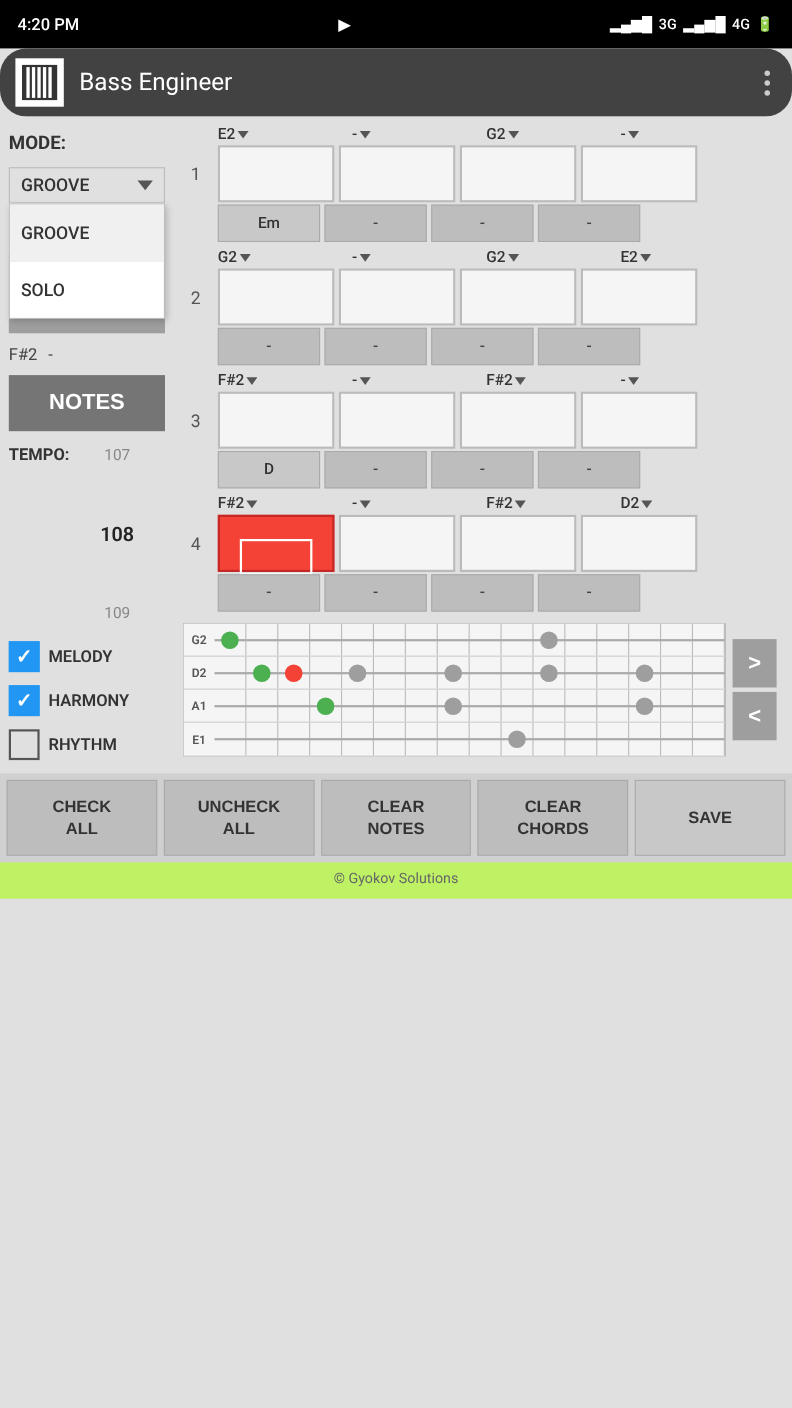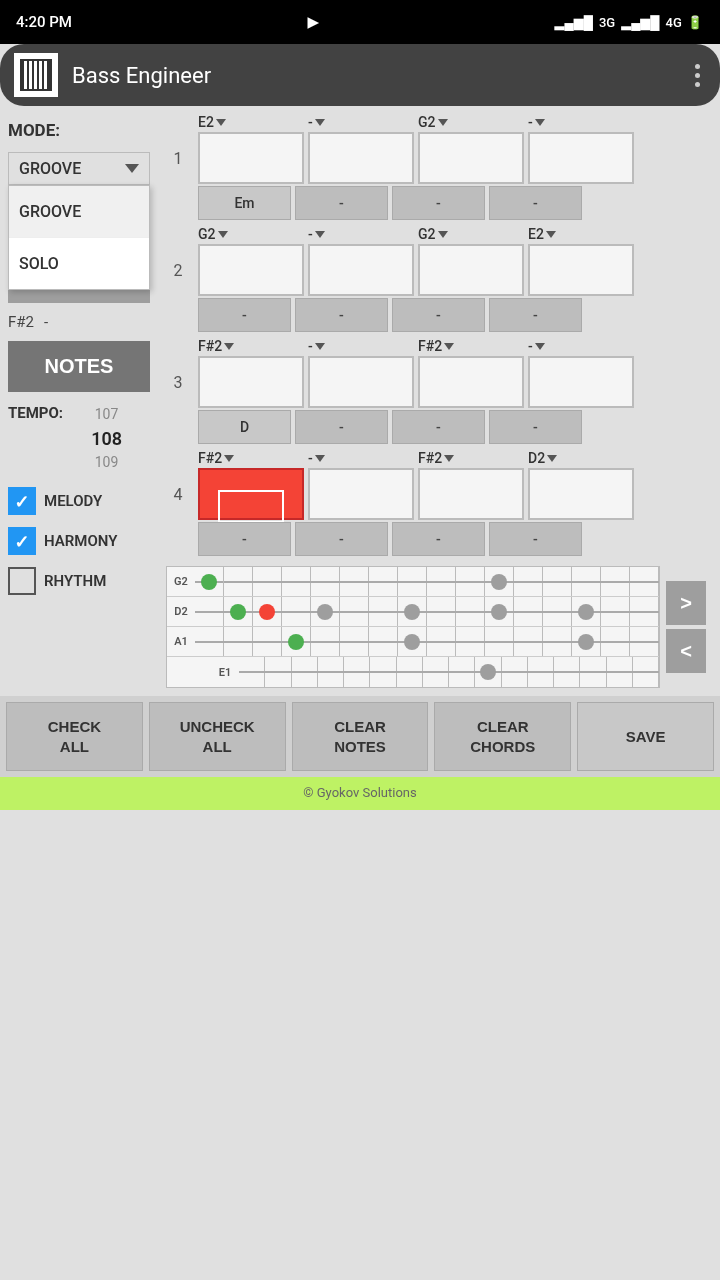--- a/index.html
+++ b/index.html
@@ -203,20 +203,21 @@
       font-size: 15px;
       font-weight: 700;
       color: #333;
       align-self: flex-start;
     }
     .tempo-values {
       display: flex;
       flex-direction: column;
       align-items: center;
       width: 100%;
+      gap: 48px;
     }
     .tempo-val {
       font-size: 14px;
       color: #888;
       line-height: 1.5;
     }
     .tempo-val.active {
       font-size: 18px;
       color: #222;
       font-weight: 600;
@@ -264,21 +265,21 @@
 
     
     .row-group {
       display: flex;
       flex-direction: column;
       gap: 2px;
     }
     .note-headers {
       display: flex;
       align-items: center;
-      gap: 4px;
+      gap: 16px;
       padding-left: 36px;
     }
     .note-header {
       width: 106px;
       display: flex;
       align-items: center;
       gap: 2px;
       font-size: 14px;
       color: #333;
       font-weight: 500;
@@ -366,21 +367,21 @@
       flex-direction: column;
       border: 1px solid #bbb;
     }
     .fret-row {
       display: flex;
       align-items: center;
       height: 30px;
       border-bottom: 1px solid #ccc;
       position: relative;
     }
-    .fret-row:last-child { border-bottom: none; padding-left: 44px; }
+    .fret-row:last-child { border-bottom: none; }
     .string-label {
       width: 28px;
       font-size: 11px;
       color: #555;
       text-align: center;
       flex-shrink: 0;
       font-weight: 600;
     }
     .frets-line {
       flex: 1;

